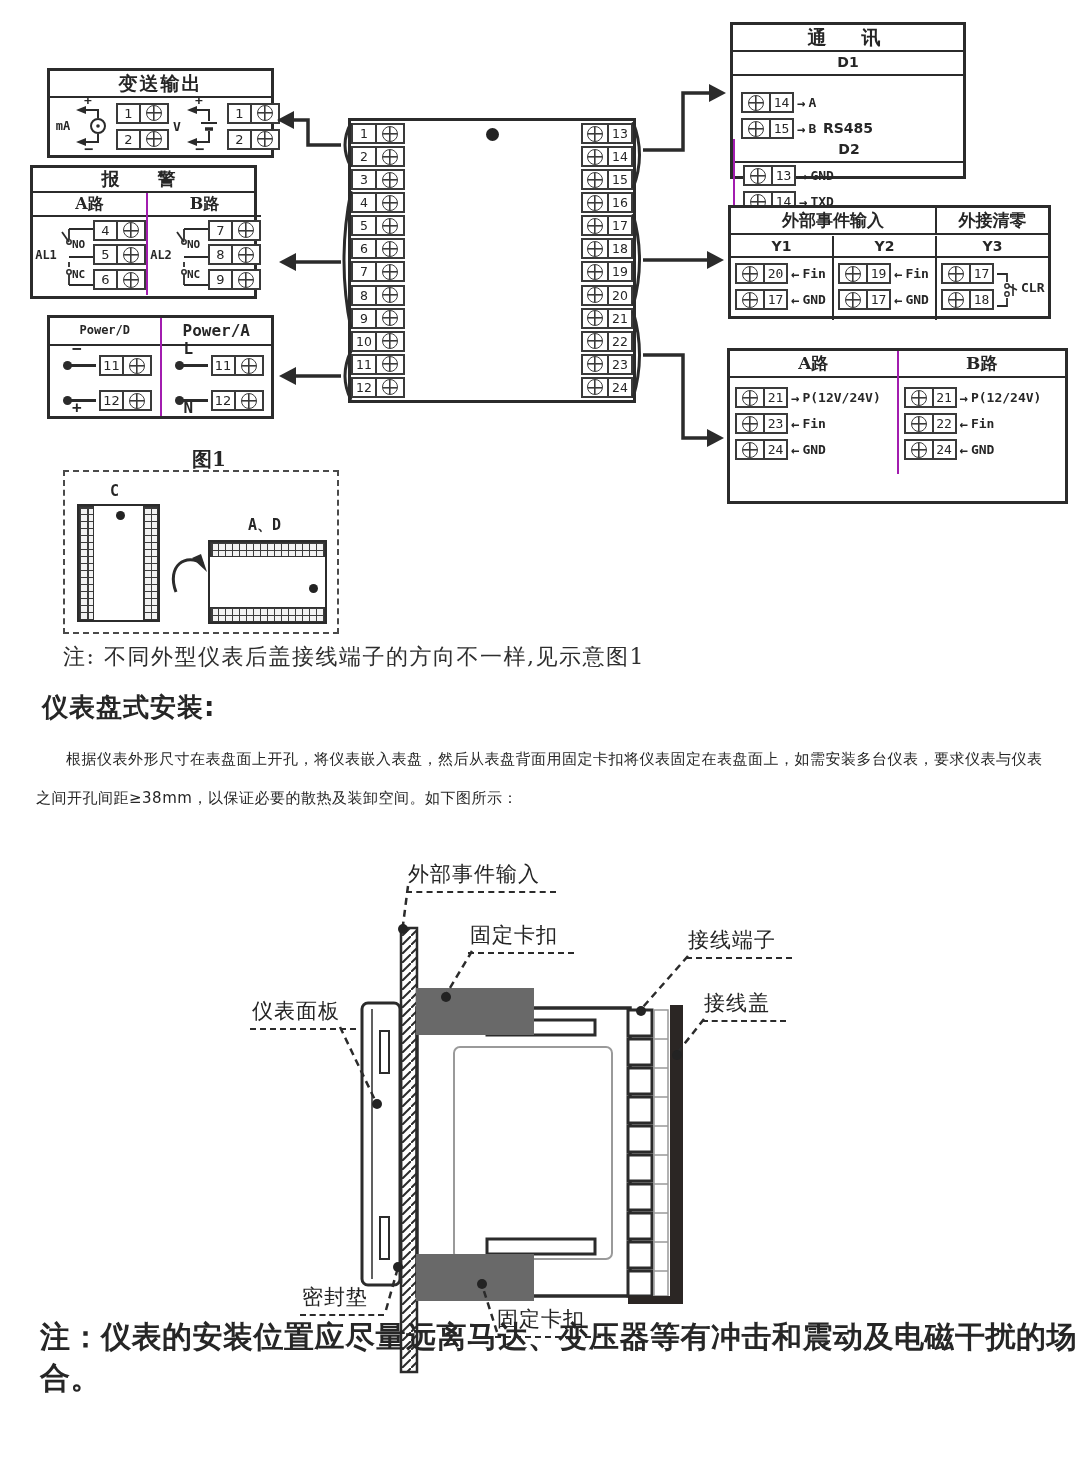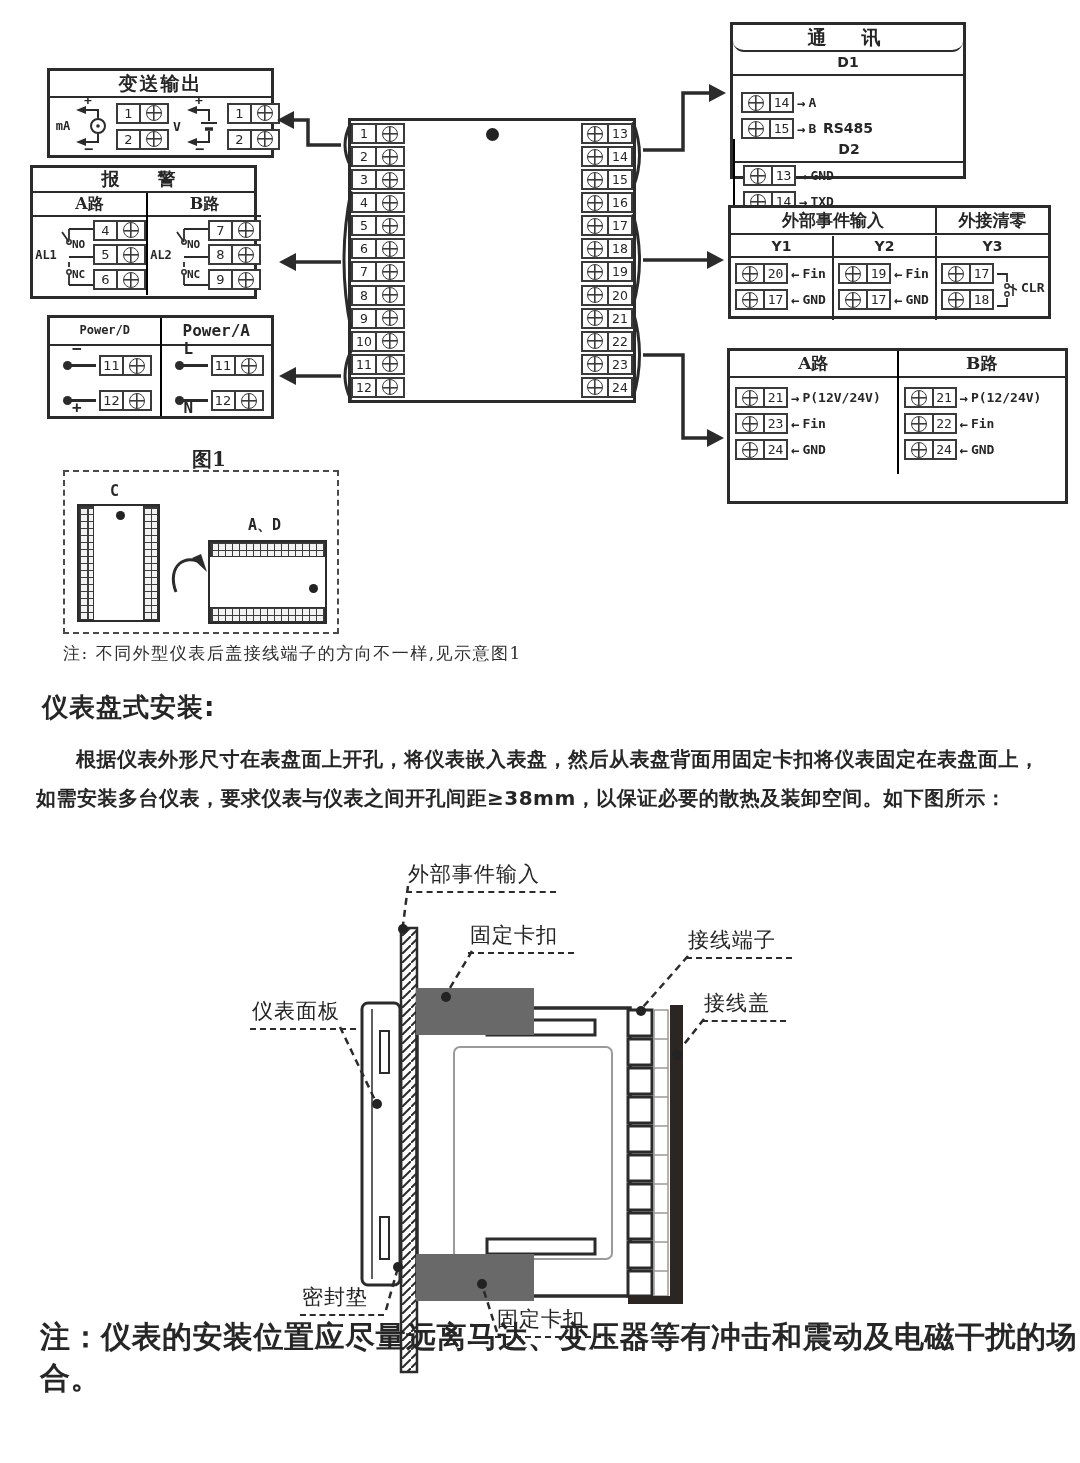--- a/index.html
+++ b/index.html
@@ -5,21 +5,21 @@
   html,body{margin:0;padding:0;background:#fff;}
   #page{position:relative;width:1080px;height:1463px;background:#fff;overflow:hidden;
         font-family:"DejaVu Sans",sans-serif;color:#262626;}
   .abs{position:absolute;}
   
   .box{position:absolute;border:3px solid #2b2b2b;background:#fff;box-sizing:border-box;}
   .btitle{display:block;text-align:center;font-family:"DejaVu Serif",serif;font-weight:bold;
           border-bottom:2px solid #2b2b2b;letter-spacing:2px;}
   .colwrap{display:flex;height:100%;}
   .col{flex:1;position:relative;box-sizing:border-box;}
-  .col + .col{border-left:2px solid #000000;}
+  .col + .col{border-left:2px solid #a21caf;}
   .chead{display:block;text-align:center;border-bottom:2px solid #2b2b2b;font-weight:bold;}
   .serifhead{font-family:"DejaVu Serif",serif;}
   .mono{font-family:"DejaVu Sans Mono",monospace;}
   
   .term{display:inline-flex;align-items:stretch;border:2px solid #3a3a3a;background:#fff;box-sizing:border-box;height:21px;}
   .term .num{min-width:23px;padding:0 2px;text-align:center;font-size:13px;line-height:17px;font-weight:500;box-sizing:border-box;}
   .term .num.br{border-right:2px solid #3a3a3a;}
   .term .num.bl{border-left:2px solid #3a3a3a;}
   .screw{width:26px;position:relative;box-sizing:border-box;}
   .screw::before{content:"";position:absolute;left:50%;top:50%;width:14px;height:14px;margin:-8px 0 0 -8px;
@@ -44,25 +44,25 @@
   .prow{display:flex;align-items:center;position:relative;margin:9px 0 0 14px;}
   .pwire{width:32px;height:3px;background:#2b2b2b;position:relative;margin-right:3px;}
   .pwire::before{content:"";position:absolute;left:-1px;top:-3px;width:9px;height:9px;border-radius:50%;background:#2b2b2b;}
   
   #fig1box{position:absolute;left:63px;top:470px;width:272px;height:160px;border:2px dashed #4a4a4a;}
   .gridstrip{position:absolute;background-color:#f2f2f2;border:1px solid #333;
     background-image:repeating-linear-gradient(180deg,#3c3c3c 0 1.5px,transparent 1.5px 7px),
                      repeating-linear-gradient(90deg,#3c3c3c 0 1.5px,transparent 1.5px 7px);}
   .dot{position:absolute;border-radius:50%;background:#232323;}
   
-  .notefig{position:absolute;left:63px;top:642px;font-family:"DejaVu Serif",serif;font-size:17px;
+  .notefig{position:absolute;left:63px;top:642px;font-family:"DejaVu Serif",serif;font-size:22px;
            letter-spacing:1.5px;color:#2e2e2e;}
   .heading{position:absolute;left:42px;top:690px;font-size:26px;font-weight:bold;letter-spacing:1px;}
-  .para{position:absolute;left:36px;top:740px;width:1014px;font-size:20px;line-height:39px;
-        text-indent:2em;letter-spacing:0.5px;font-weight:bold;}
+  .para{position:absolute;left:36px;top:740px;width:1014px;font-size:15px;line-height:39px;
+        text-indent:2em;letter-spacing:0.5px;}
   .bottomnote{position:absolute;left:40px;top:1317px;font-size:30px;font-weight:600;letter-spacing:0.5px;}
   
   .mlabel{position:absolute;font-size:21px;letter-spacing:1px;color:#242424;
           border-bottom:2.5px dashed #2b2b2b;padding:0 16px 3px 2px;font-weight:500;}
   svg{display:block;}
 </style>
 </head>
 <body>
 
 <div id="page">
@@ -320,21 +320,21 @@
           <span class="num">23</span>
         </div>
       <div class="crow">
           <span class="screw" style="border-right:2px solid #3a3a3a;"></span>
           <span class="num">24</span>
         </div>
     </div>
   </div>
 
   <div class="box" style="left:730px;top:22px;width:236px;height:157px;">
-    <span class="btitle" style="height:25px;font-size:19px;line-height:24px;letter-spacing:8px;border-radius:11px;">通　讯</span>
+    <span class="btitle" style="height:25px;font-size:19px;line-height:24px;letter-spacing:8px;">通　讯</span>
     <div class="colwrap" style="height:124px;flex-direction:column;">
       <div class="col">
         <span class="chead" style="height:22px;font-size:14px;line-height:21px;">D1</span>
         <div class="trow" style="margin-top:16px;">
           <span class="term">
               <span class="screw"></span>
               <span class="num bl">14</span>
             </span>
           <span class="arr">→</span>
           <span>A</span>

